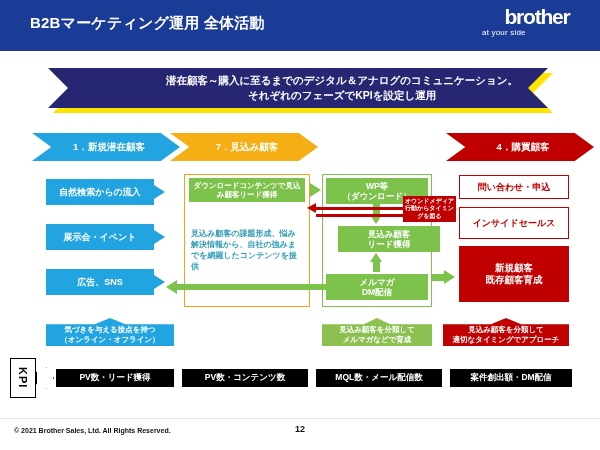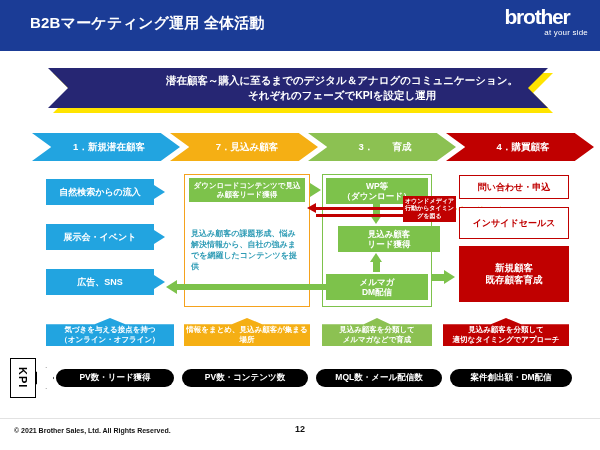--- a/index.html
+++ b/index.html
@@ -28,21 +28,21 @@
   .logo-box{
     position:absolute;right:8px;top:6px;width:110px;height:38px;
   }
   .logo-word{
     position:absolute;left:0;top:0;width:110px;
     text-align:center;color:#fff;font-size:21px;font-weight:bold;
     letter-spacing:-1.2px;line-height:22px;
   }
   .logo-tag{
     position:absolute;left:0;top:22px;width:110px;
-    text-align:right;padding-right:4px;box-sizing:border-box;
+    text-align:left;padding-right:4px;box-sizing:border-box;
     color:#fff;font-size:8px;line-height:10px;letter-spacing:.2px;
   }
 
   
   .hero-wrap{position:absolute;left:48px;top:68px;width:505px;height:45px;}
   .hero-shadow{
     position:absolute;left:5px;top:5px;width:500px;height:40px;
     background:#FFE400;
     clip-path:polygon(0 0, 100% 0, 96% 50%, 100% 100%, 0 100%, 4% 50%);
   }
@@ -139,21 +139,21 @@
     letter-spacing:1px;
   }
   .kpi-arrow{
     position:absolute;left:36px;top:9px;width:18px;height:22px;
     background:#ffffff;border:1.4px solid #000;box-sizing:border-box;
     clip-path:polygon(0 22%, 55% 22%, 55% 0, 100% 50%, 55% 100%, 55% 78%, 0 78%);
   }
   .kpi-bar{
     position:absolute;top:11px;height:18px;background:#000000;
     display:flex;align-items:center;justify-content:center;
-    color:#ffffff;font-size:8.5px;font-weight:bold;white-space:nowrap;border-radius:9px;
+    color:#ffffff;font-size:8.5px;font-weight:bold;white-space:nowrap;
   }
 
   
   .footer-line{position:absolute;left:0;top:418px;width:600px;height:1px;background:#E2E2E2;}
   .copyright{
     position:absolute;left:14px;top:427px;color:#111;
     font-size:7px;font-weight:bold;
   }
   .pagenum{
     position:absolute;left:0;top:424px;width:600px;text-align:center;
@@ -183,23 +183,20 @@
     </div>
   </div>
 
   <div class="phase-row">
     <div class="chev" style="left:0px;width:148px;background:#22A4E0;">
       <span>1．新規潜在顧客</span>
     </div>
     <div class="chev" style="left:138px;width:148px;background:#F5AF14;">
       <span>7．見込み顧客</span>
     </div>
-    <div class="chev" style="left:276px;width:148px;background:#8CC152;">
-      <span>3．　　育成</span>
-    </div>
     <div class="chev" style="left:414px;width:148px;background:#C00000;">
       <span>4．購買顧客</span>
     </div>
   </div>
 
   <div class="main">
 
     <div class="box blue-box" style="left:46px;top:9px;width:108px;height:26px;">
       <span>自然検索からの流入</span>
     </div>
@@ -267,23 +264,20 @@
 既存顧客育成</span>
     </div>
 
   </div>
 
   <div class="banner-row">
     <div class="banner" style="left:46px;width:128px;background:#22A4E0;">
       <span style="white-space:pre-line;">気づきを与える接点を持つ
 （オンライン・オフライン）</span>
     </div>
-    <div class="banner" style="left:184px;width:126px;background:#F5AF14;">
-      <span style="white-space:pre-line;">情報をまとめ、見込み顧客が集まる場所</span>
-    </div>
     <div class="banner" style="left:322px;width:110px;background:#8CC152;">
       <span style="white-space:pre-line;">見込み顧客を分類して
 メルマガなどで育成</span>
     </div>
     <div class="banner" style="left:443px;width:126px;background:#C00000;">
       <span style="white-space:pre-line;">見込み顧客を分類して
 適切なタイミングでアプローチ</span>
     </div>
   </div>
 

